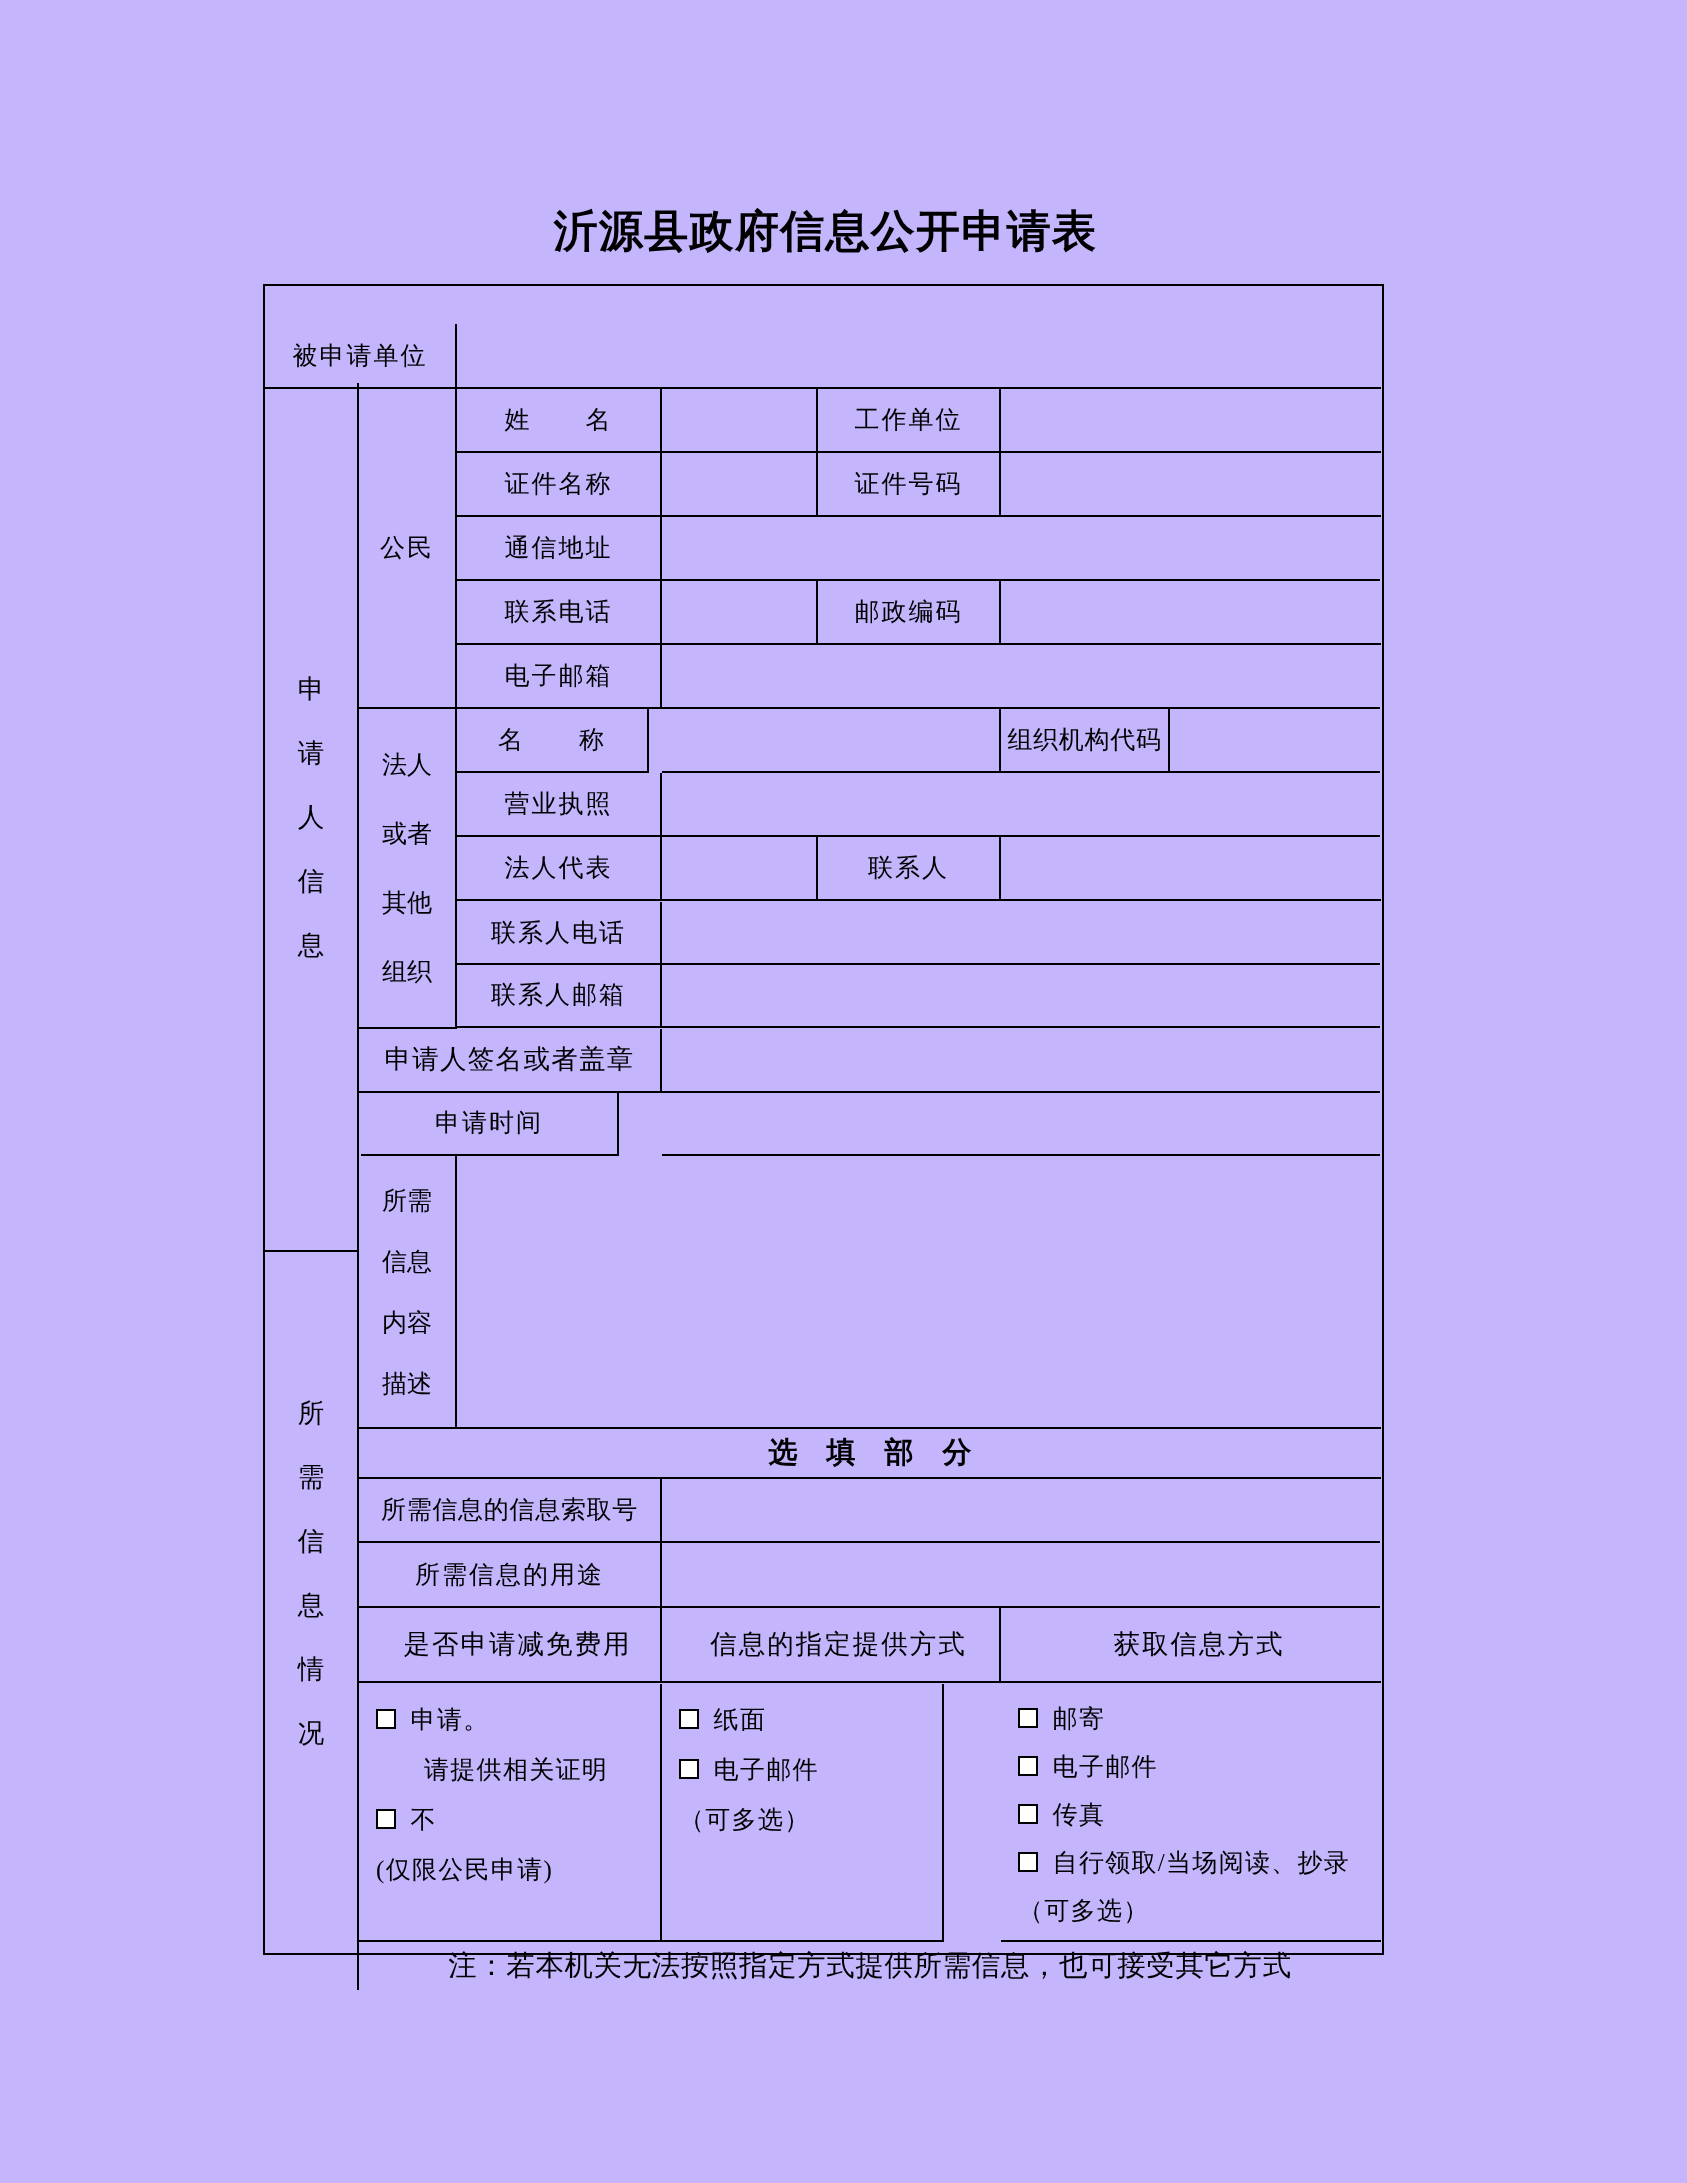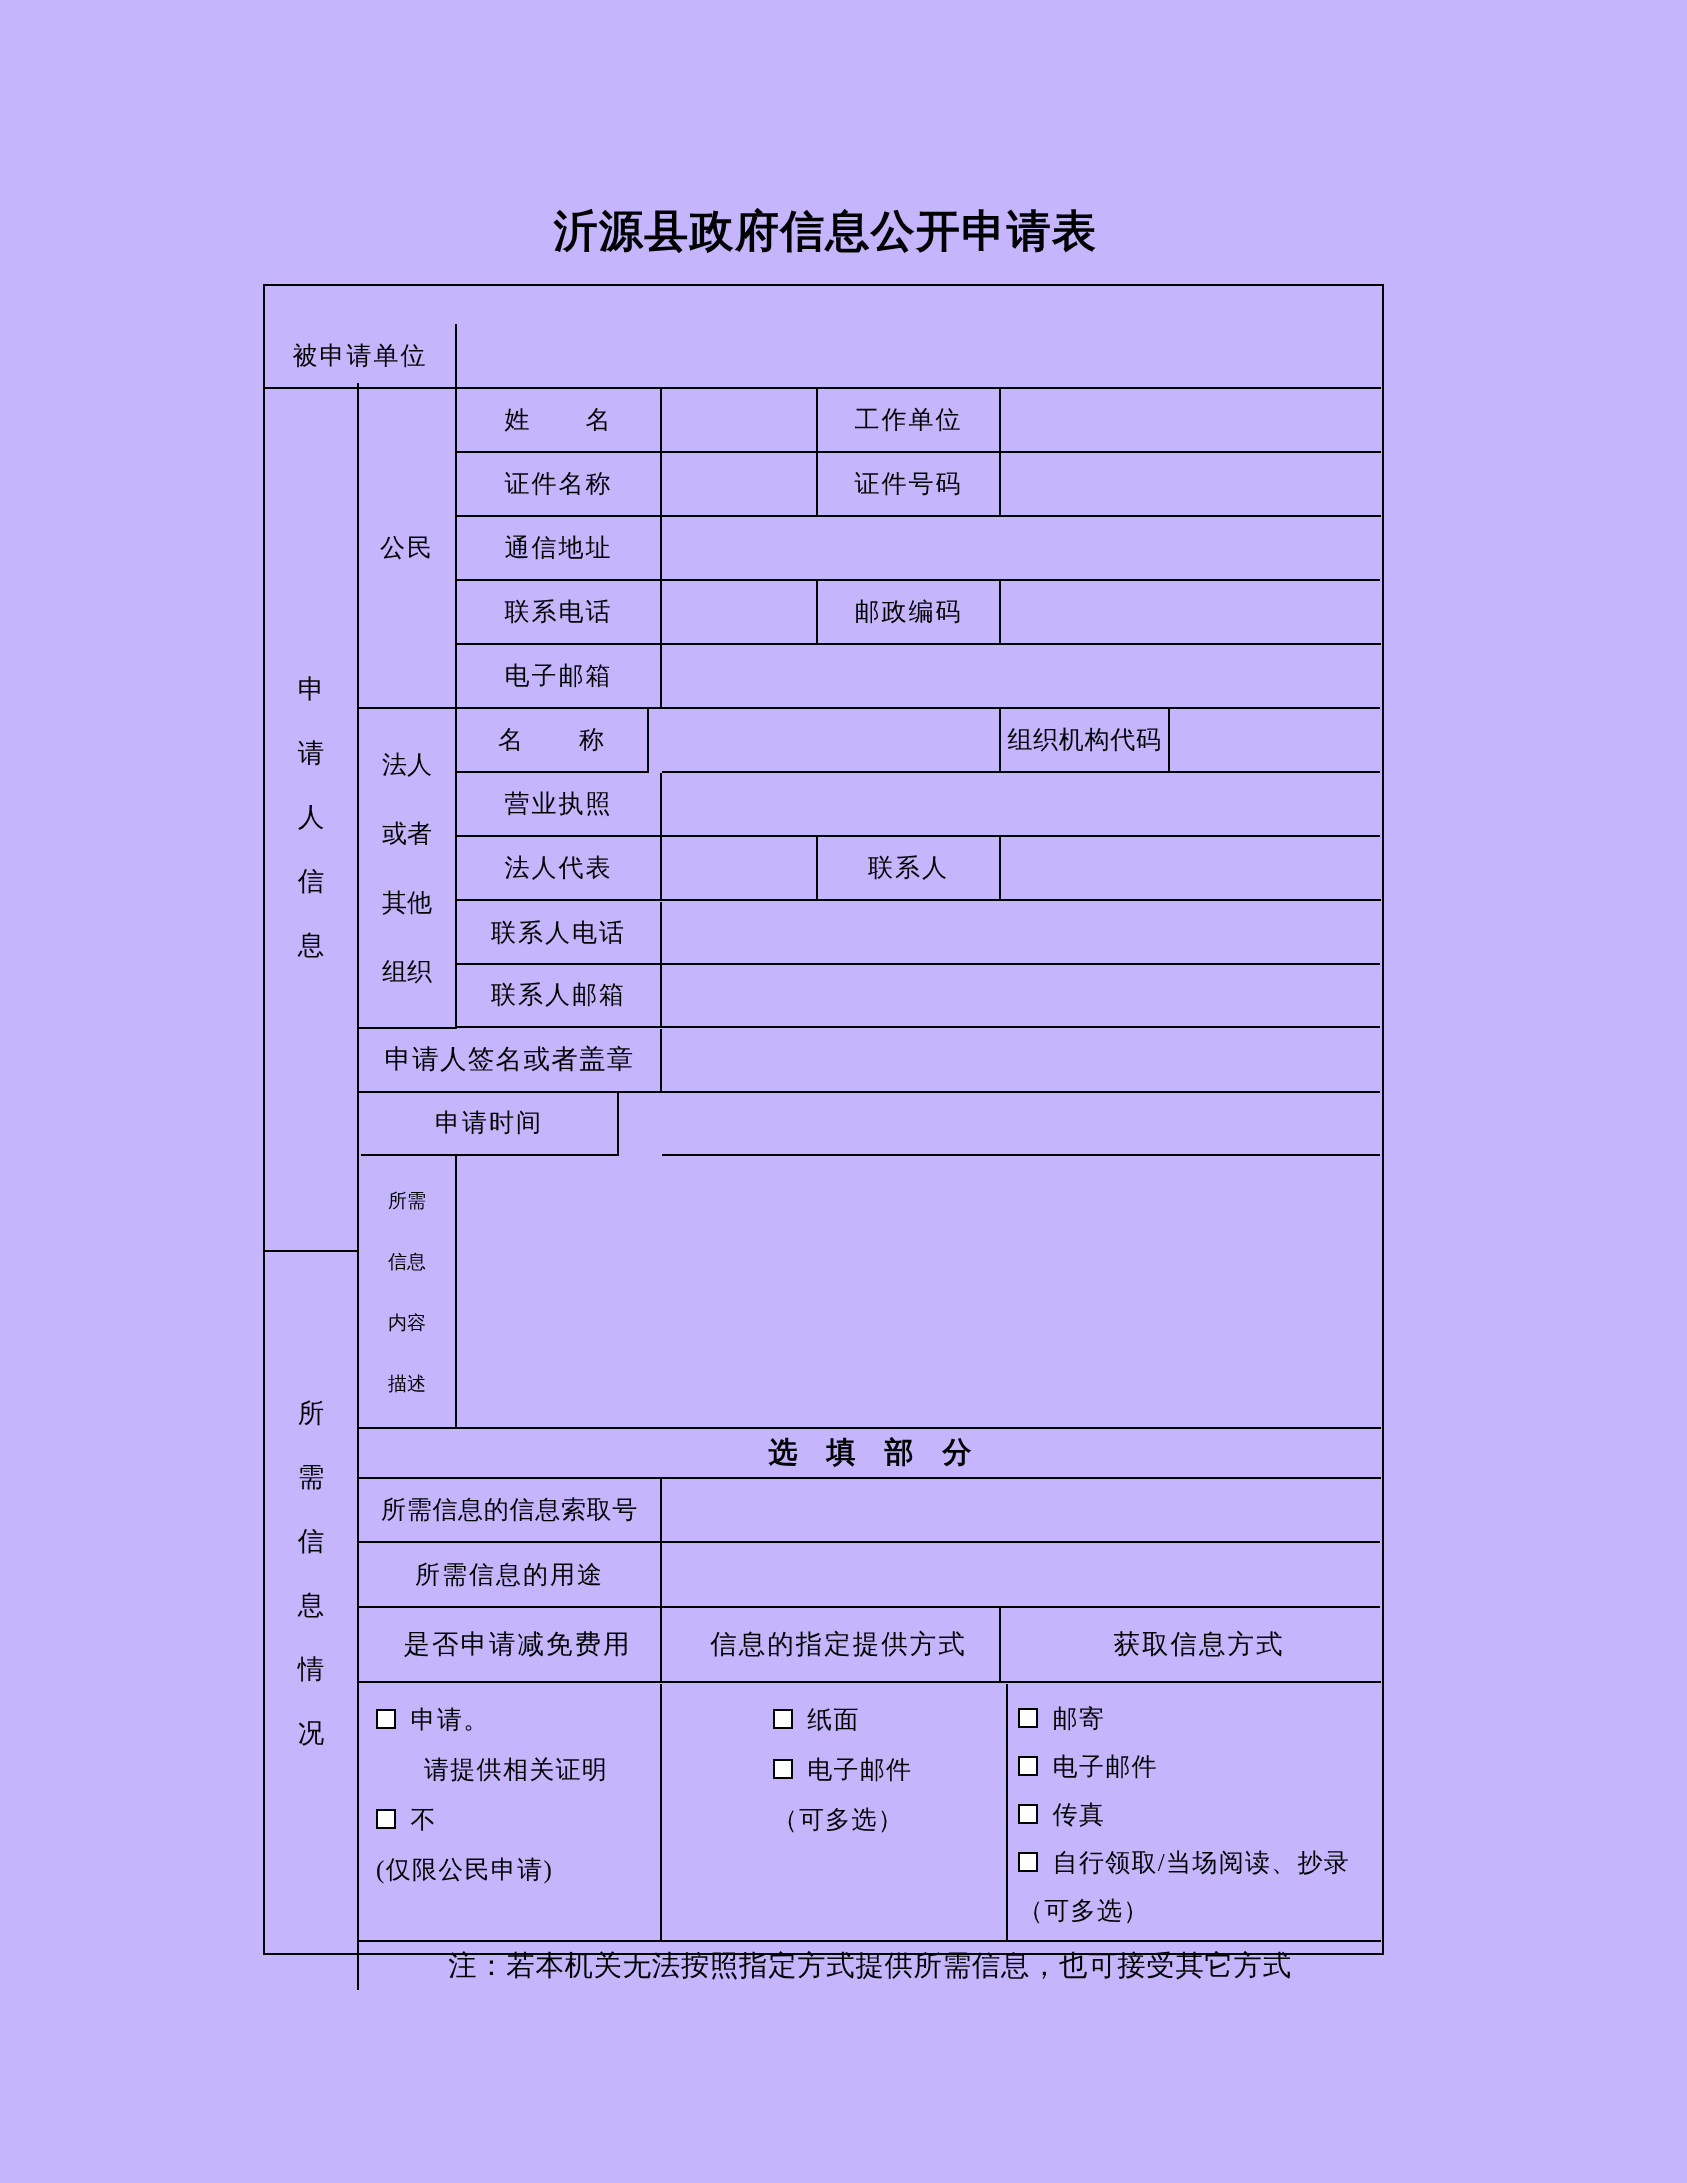--- a/index.html
+++ b/index.html
@@ -39,21 +39,21 @@
   .vert span{
     display:block;width:32px;text-align:center;
     word-break:break-all;font-size:26.5px;line-height:64px;letter-spacing:0;
   }
   .vert2 span{
     display:block;width:56px;text-align:center;
     word-break:break-all;font-size:25px;line-height:69px;letter-spacing:0;
   }
   .vert3 span{
     display:block;width:56px;text-align:center;
-    word-break:break-all;font-size:19px;line-height:61px;letter-spacing:0;
+    word-break:break-all;font-size:25px;line-height:61px;letter-spacing:0;
   }
   .opt{
     display:block;
     padding:10.6px 0 0 17px;
     font-size:25px;letter-spacing:1.3px;
   }
   .opt .ln{display:block;line-height:50px;white-space:nowrap;}
   .opt-tall .ln{line-height:48px;}
   .ln.deep{padding-left:48px;}
   .cbox{
@@ -157,21 +157,21 @@
 
     <div class="c" style="left:94px;top:1360px;width:303px;height:258px;align-items:flex-start;justify-content:flex-start">
       <span class="opt">
         <span class="ln"><span class="cbox"></span><span>申请。</span></span>
         <span class="ln deep">请提供相关证明</span>
         <span class="ln"><span class="cbox"></span><span>不</span></span>
         <span class="ln">(仅限公民申请)</span>
       </span>
     </div>
 
-    <div class="c" style="left:397px;top:1360px;width:346px;height:258px;align-items:flex-start;justify-content:center">
+    <div class="c" style="left:397px;top:1360px;width:282px;height:258px;align-items:flex-start;justify-content:flex-start">
       <span class="opt">
         <span class="ln"><span class="cbox"></span><span>纸面</span></span>
         <span class="ln"><span class="cbox"></span><span>电子邮件</span></span>
         <span class="ln">（可多选）</span>
       </span>
     </div>
 
     <div class="c nr" style="left:736px;top:1360px;width:380px;height:258px;align-items:flex-start;justify-content:flex-start">
       <span class="opt opt-tall">
         <span class="ln"><span class="cbox"></span><span>邮寄</span></span>

